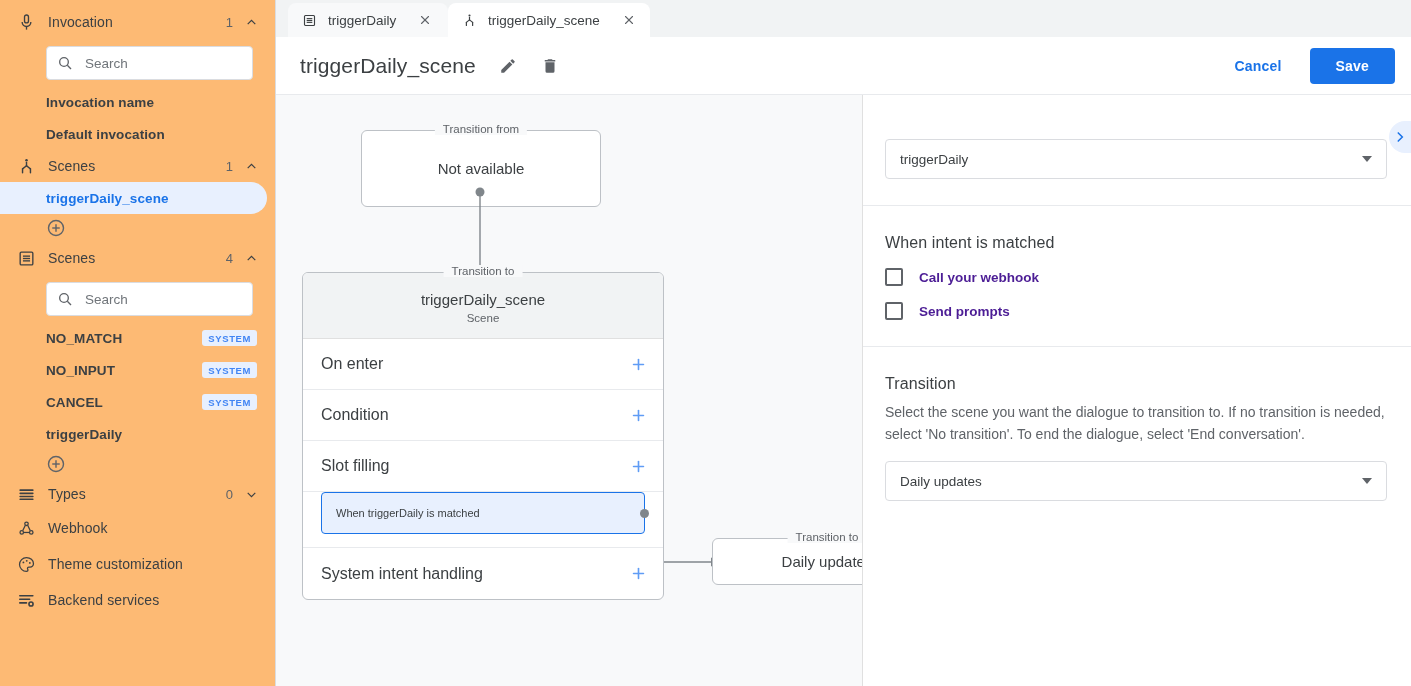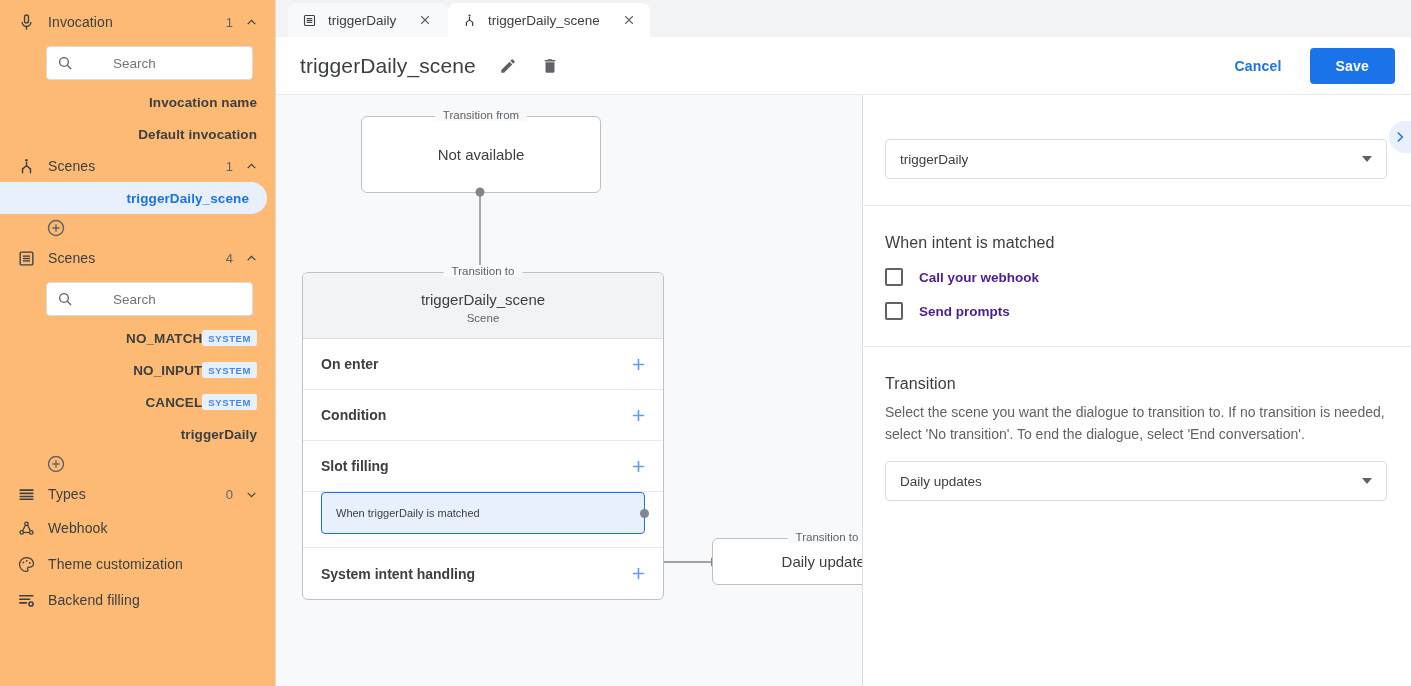--- a/index.html
+++ b/index.html
@@ -23,34 +23,34 @@
     height: 32px; padding: 0 16px 0 14px; cursor: pointer;
   }
   .nav-head .ico { width: 24px; height: 24px; flex: 0 0 24px; display:flex; align-items:center; justify-content:center; color:#3c4043; }
   .nav-head .lbl { flex: 1 1 auto; font-size: 14px; color: #3c4043; margin-left: 10px; letter-spacing: .1px;}
   .nav-head .cnt { font-size: 13px; color: #5f6368; margin-right: 10px; }
   .nav-head .chev { width: 16px; height: 16px; color: #3c4043; display:flex; align-items:center; justify-content:center;}
 
   .search-wrap { padding: 8px 22px 6px 46px; }
   .search-box {
     height: 34px; border: 1px solid #dadce0; border-radius: 4px;
-    display: flex; align-items: center; padding: 0 10px; background: #fff; gap: 28px;
+    display: flex; align-items: center; padding: 0 10px; background: #fff;
   }
   .search-box .sico { width: 17px; height: 17px; color: #5f6368; flex:0 0 17px; display:flex; align-items:center;}
   .search-box input {
     border: none; outline: none; font-size: 13.5px; color: #3c4043;
     margin-left: 11px; width: 100%; background: transparent;
     font-family: "Liberation Sans", sans-serif;
   }
   .search-box input::placeholder { color: #70757a; }
 
   .sub-item {
     height: 32px; display: flex; align-items: center;
     padding: 0 18px 0 46px; font-size: 13.5px; font-weight: bold;
-    color: #3c4043; cursor: pointer; letter-spacing: .1px; text-align: right;
+    color: #3c4043; cursor: pointer; letter-spacing: .1px;
   }
   .sub-item .t { flex: 1 1 auto; }
   .sub-item.sel {
     background: #e8f0fe; color: #1a73e8;
     border-radius: 0 16px 16px 0; margin-right: 8px;
   }
   .badge {
     background: #e8f0fe; color: #4285f4; font-size: 9.5px; font-weight: bold;
     letter-spacing: .6px; padding: 3px 6px 2px 6px; border-radius: 3px;
   }
@@ -130,21 +130,21 @@
     background: #f1f3f4; border-radius: 5px 5px 0 0; padding: 18px 0 14px 0;
     text-align: center; border-bottom: 1px solid #e0e0e0;
   }
   .scene-head .nm { font-size: 15px; color: #3c4043; }
   .scene-head .sub { font-size: 11.5px; color: #5f6368; margin-top: 4px; }
   .row {
     height: 51px; display: flex; align-items: center;
     padding: 0 16px 0 18px; border-bottom: 1px solid #e8eaed;
   }
   .row:last-child { border-bottom: none; }
-  .row .rl { flex: 1 1 auto; font-size: 14px; color: #3c4043; font-weight: bold; }
+  .row .rl { flex: 1 1 auto; font-size: 16px; color: #3c4043; }
   .row .plus { width: 18px; height: 18px; color: #5f9cf5; cursor: pointer; display:flex;align-items:center;justify-content:center;}
   .group { border-bottom: 1px solid #e8eaed; }
   .group .row { border-bottom: none; }
   .chip {
     margin: 0 18px 13px 18px; height: 42px; background: #e8f0fe;
     border: 1px solid #1a73e8; border-radius: 4px;
     display: flex; align-items: center; padding: 0 14px;
     font-size: 11px; color: #3c4043; cursor: pointer; position: relative;
   }
   .dot {
@@ -363,21 +363,21 @@
     </div>
     <div class="flat-item">
       <span class="ico">
         <svg width="19" height="19" viewBox="0 0 24 24" stroke="#3c4043" stroke-width="2" stroke-linecap="round" fill="none">
           <line x1="3.5" y1="6" x2="20" y2="6"></line>
             <line x1="3.5" y1="10.5" x2="16" y2="10.5"></line>
           <line x1="3.5" y1="15" x2="12" y2="15"></line>
           <circle cx="17.7" cy="16.4" r="2.6"></circle>
         </svg>
       </span>
-      <span class="lbl">Backend filling</span>
+      <span class="lbl">Backend services</span>
     </div>
   </nav>
 
   <div class="content">
 
     <div class="tabbar">
       <div class="tab inactive">
         <span class="tico">
           <svg width="15" height="15" viewBox="0 0 24 24" fill="none" stroke="#3c4043" stroke-width="1.8">
             <rect x="4" y="4" width="16" height="16" rx="1.5"></rect>
@@ -429,21 +429,21 @@
       </span>
       <span class="spacer"></span>
       <button class="btn-cancel">Cancel</button>
       <button class="btn-save">Save</button>
     </div>
 
     <div class="lower">
 
       <div class="canvas">
 
-        <div class="fieldset" style="left:85px; top:21px; width:240px; height:77px;">
+        <div class="fieldset" style="left:85px; top:35px; width:240px; height:77px;">
           <span class="fs-legend">Transition from</span>
           <span class="not-avail">Not available</span>
         </div>
 
         <svg style="position:absolute; left:197px; top:90px; width:14px; height:170px;">
           <circle cx="7" cy="7" r="4.5" fill="#80868b"></circle>
           <line x1="7" y1="7" x2="7" y2="155" stroke="#80868b" stroke-width="1.4"></line>
           <polygon points="7,165 2.6,154 11.4,154" fill="#80868b"></polygon>
         </svg>
 

